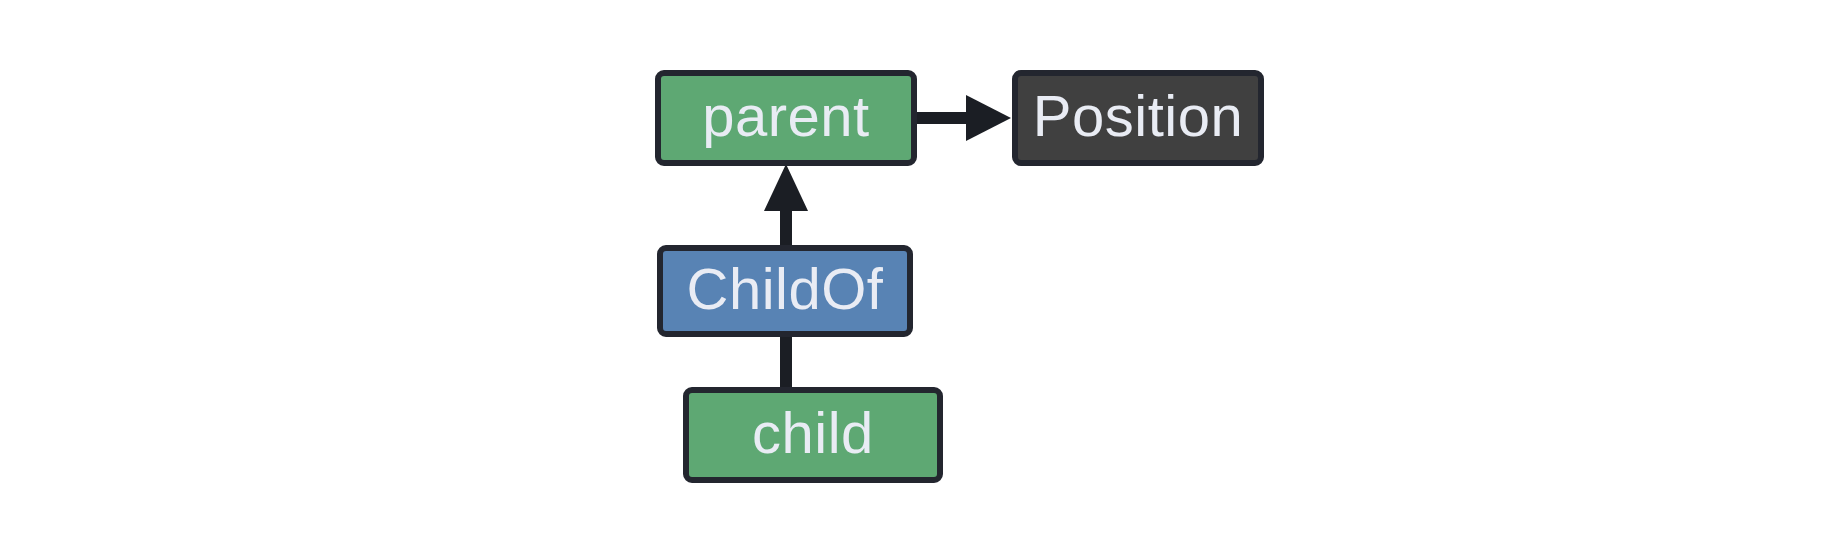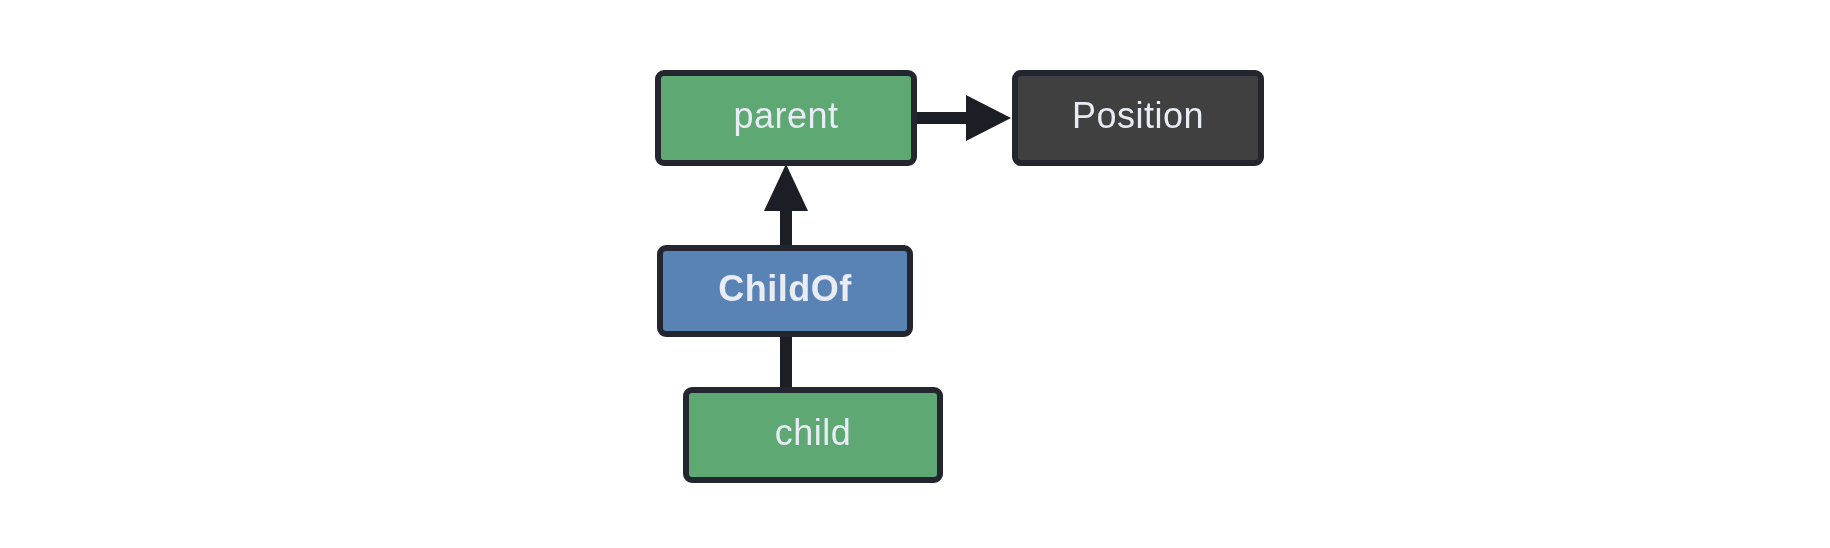--- a/index.html
+++ b/index.html
@@ -19,30 +19,30 @@
     position: absolute;
     box-sizing: border-box;
     border: 6px solid #23262f;
     border-radius: 9px;
     display: flex;
     align-items: center;
     justify-content: center;
     z-index: 2;
   }
   .node .label {
-    font-size: 36px;
+    font-size: 58px;
     line-height: 1;
     color: #e9ecf4;
     letter-spacing: 0.5px;
     white-space: nowrap;
     padding-bottom: 4px;
   }
   .node-parent   { left: 655px;  top: 70px;  width: 262px; height: 96px; }
   .node-position { left: 1012px; top: 70px;  width: 252px; height: 96px; }
-  .node-childof  { left: 657px;  top: 245px; width: 256px; height: 92px; font-weight: bold; }
+  .node-childof  { left: 657px;  top: 245px; width: 256px; height: 92px; }
   .node-child    { left: 655px;  top: 387px; width: 260px; height: 96px; margin-left: 28px; }
   .edges {
     position: absolute;
     left: 0; top: 0;
     width: 1830px;
     height: 548px;
     z-index: 1;
     pointer-events: none;
   }
 </style>

